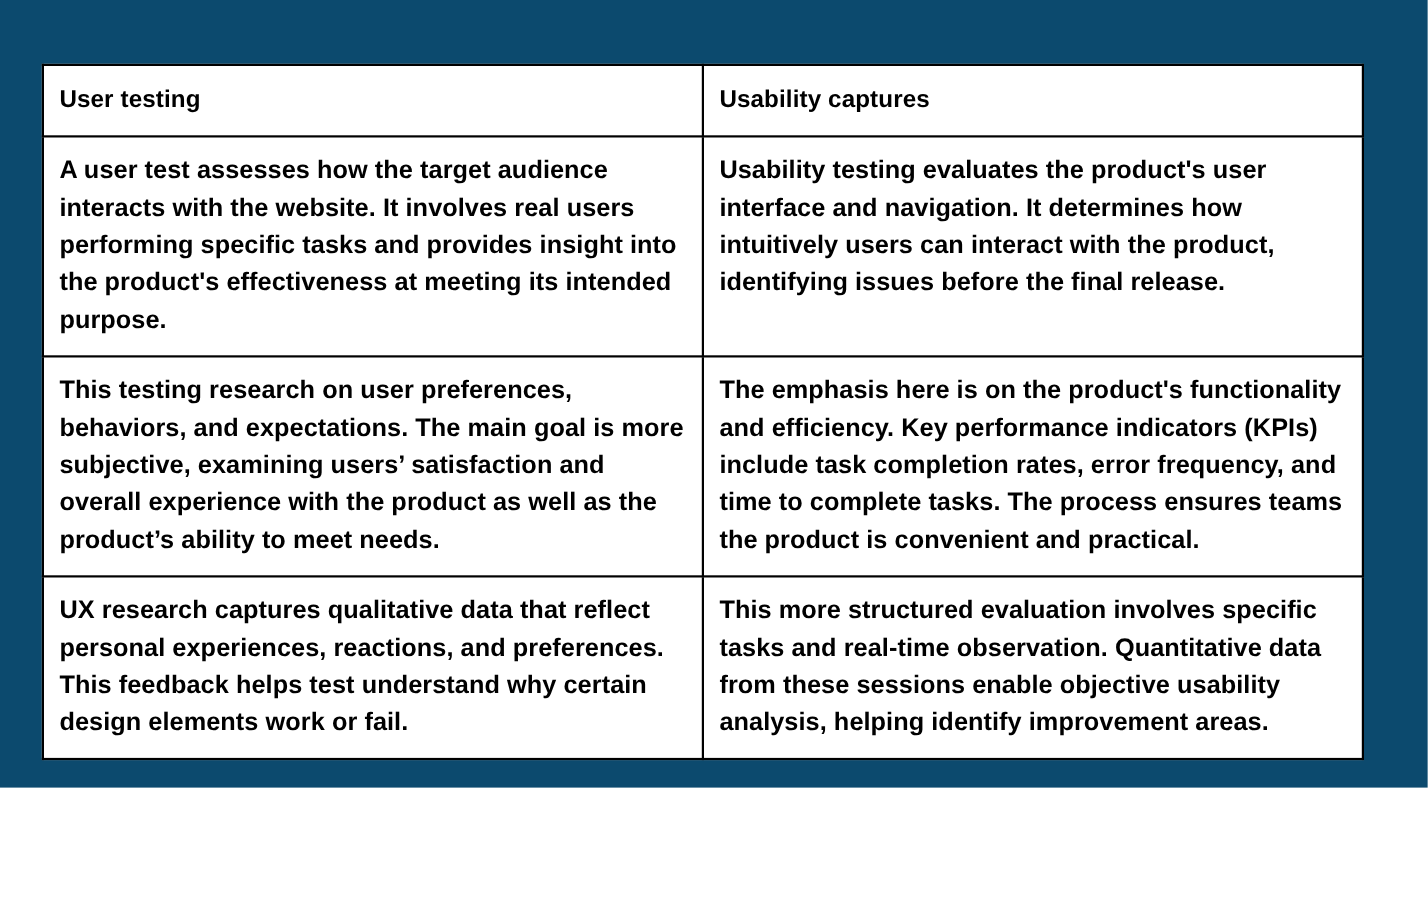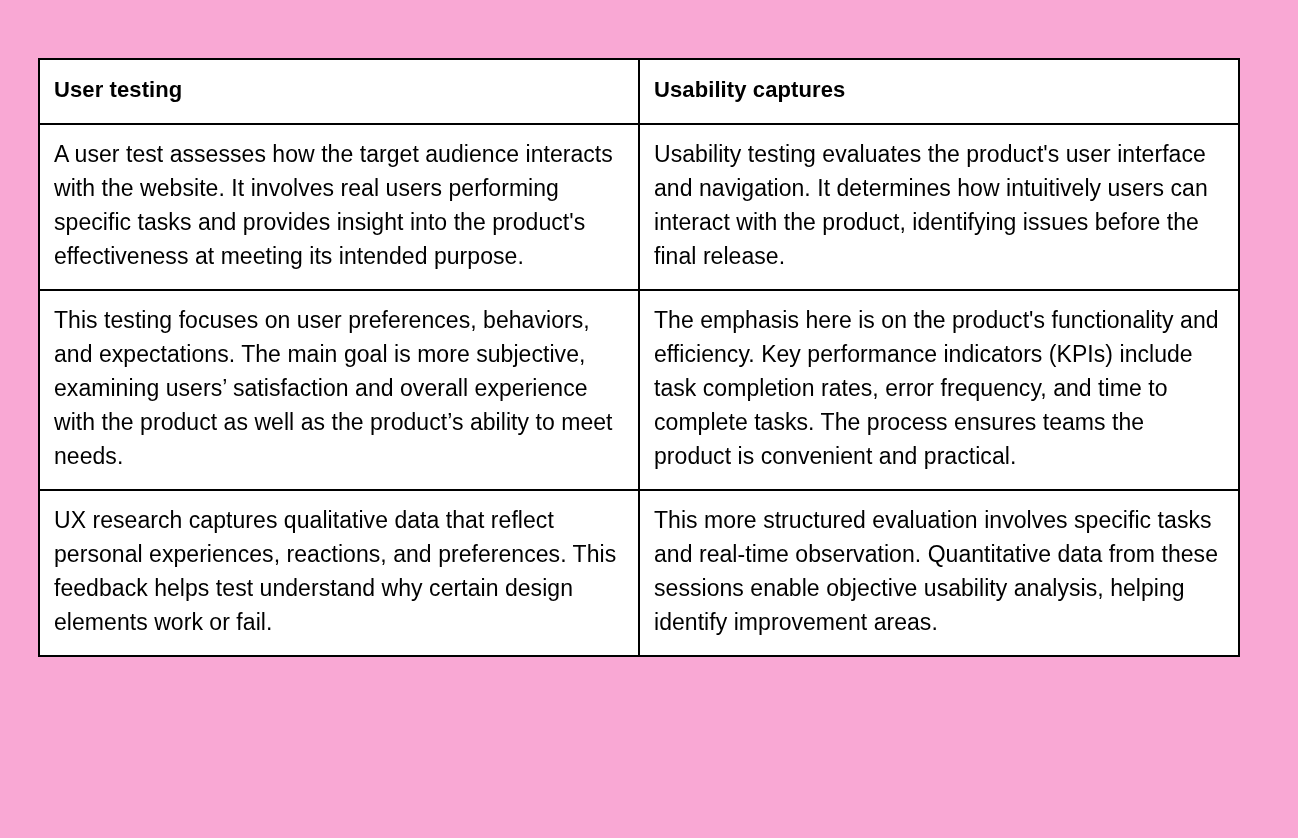--- a/index.html
+++ b/index.html
@@ -12,22 +12,22 @@
     width: 1298px;
     height: 838px;
     font-family: "Liberation Sans", sans-serif;
     color: #000000;
     -webkit-font-smoothing: antialiased;
   }
 
   .page {
     position: relative;
     width: 1298px;
-    height: 838px;
-    background: #f9a8d4;
+    height: 716px;
+    background: #0c4a6e;
     overflow: hidden;
   }
 
   .table-wrap {
     position: absolute;
     left: 38px;
     top: 58px;
     width: 1200px;
   }
 
@@ -54,21 +54,21 @@
     height: 35px;
     font-size: 22px;
     font-weight: bold;
     line-height: 32px;
     letter-spacing: 0.1px;
   }
 
   table.comparison td {
     padding: 12px 16px 16px 14px;
     font-size: 23px;
-    font-weight: normal;
+    font-weight: bold;
     line-height: 34px;
     letter-spacing: 0.05px;
   }
 
   .cell-text {
     display: block;
     white-space: pre-line;
   }
 </style>
 </head>
@@ -95,21 +95,21 @@
         <tr>
           <td>
             <span class="cell-text">A user test assesses how the target audience interacts with the website. It involves real users performing specific tasks and provides insight into the product's effectiveness at meeting its intended purpose.</span>
           </td>
           <td>
             <span class="cell-text">Usability testing evaluates the product's user interface and navigation. It determines how intuitively users can interact with the product, identifying issues before the final release.</span>
           </td>
         </tr>
         <tr>
           <td>
-            <span class="cell-text">This testing focuses on user preferences, behaviors, and expectations. The main goal is more subjective, examining users’ satisfaction and overall experience with the product as well as the product’s ability to meet needs.</span>
+            <span class="cell-text">This testing research on user preferences, behaviors, and expectations. The main goal is more subjective, examining users’ satisfaction and overall experience with the product as well as the product’s ability to meet needs.</span>
           </td>
           <td>
             <span class="cell-text">The emphasis here is on the product's functionality and efficiency. Key performance indicators (KPIs) include task completion rates, error frequency, and time to complete tasks. The process ensures teams the product is convenient and practical.</span>
           </td>
         </tr>
         <tr>
           <td>
             <span class="cell-text">UX research captures qualitative data that reflect personal experiences, reactions, and preferences. This feedback helps test understand why certain design elements work or fail.</span>
           </td>
           <td>

